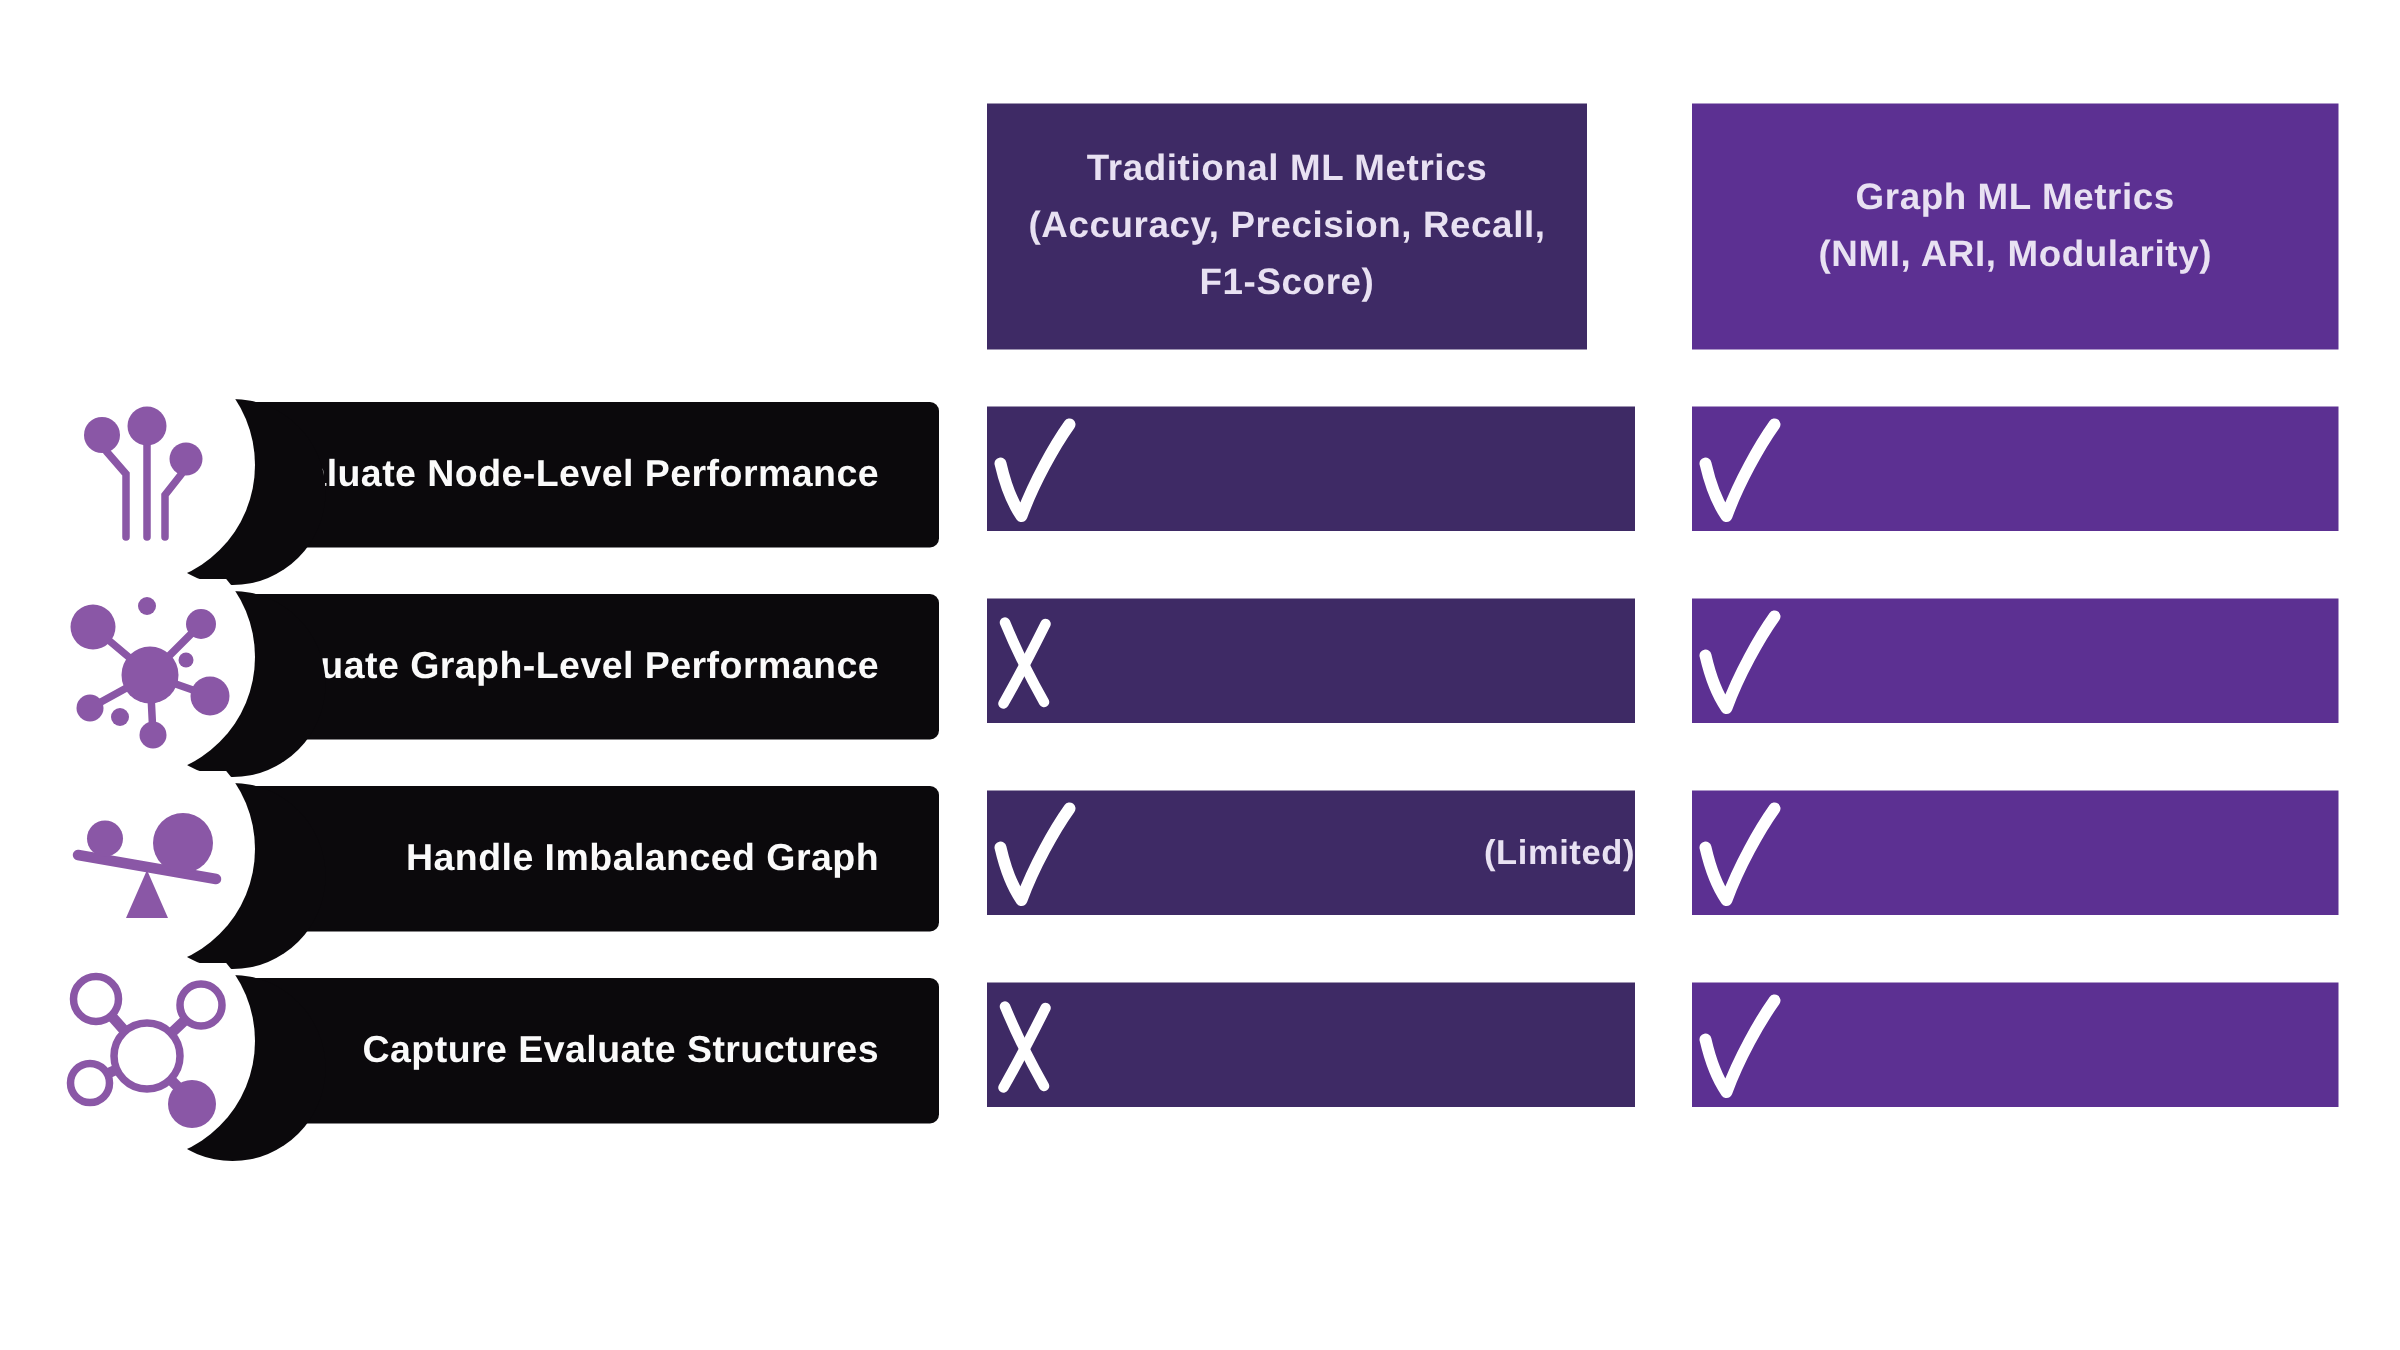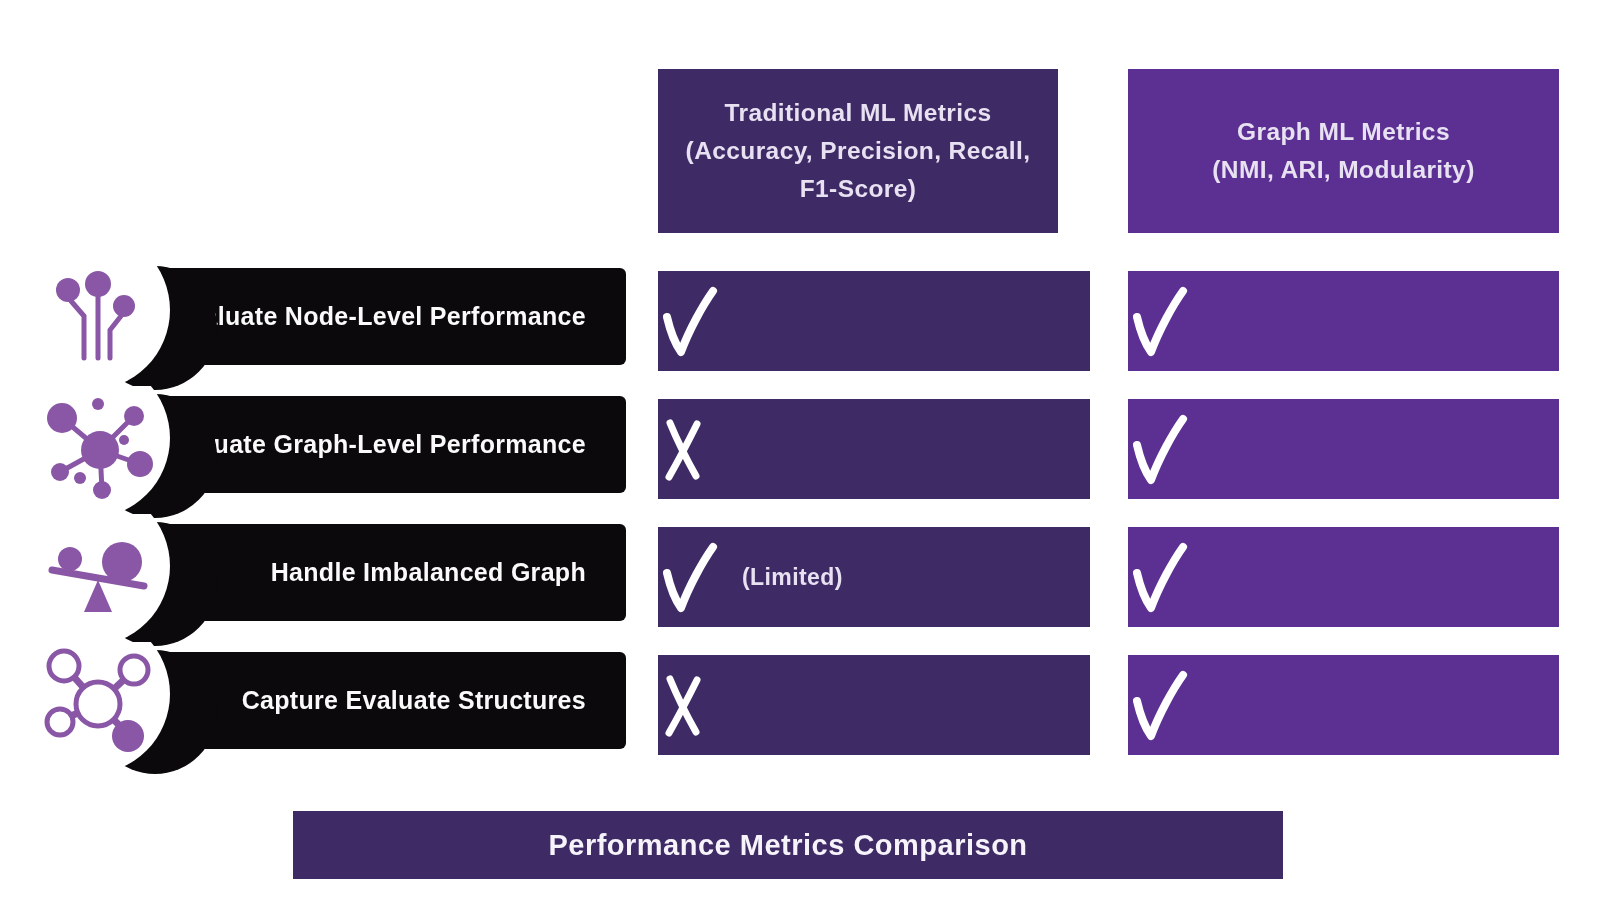--- a/index.html
+++ b/index.html
@@ -10,21 +10,21 @@
        text-align:center;color:#e8e1f2;font-weight:700;font-size:24.5px;line-height:1.55;
        letter-spacing:.4px;white-space:pre-line;}
   .hdr.c1{left:658px;width:400px;background:var(--dark-purple,#3e2a65);}
   .hdr.c2{left:1128px;width:431px;background:var(--medium-purple,#5c3092);}
 
   .rowbar{position:absolute;left:100px;width:526px;height:97px;background:var(--bar-black,#0b090c);
           border-radius:6px;display:flex;align-items:center;justify-content:flex-end;
           padding-right:40px;box-sizing:border-box;color:#fafafa;font-size:25px;font-weight:700;letter-spacing:.3px;}
   .notch{position:absolute;left:40px;width:220px;height:150px;pointer-events:none;}
 
-  .cell{position:absolute;height:100px;display:flex;align-items:center;justify-content:flex-start;}
+  .cell{position:absolute;height:83px;display:flex;align-items:center;justify-content:space-between;}
   .cell.c1{left:658px;width:432px;background:var(--dark-purple,#3e2a65);}
   .cell.c2{left:1128px;width:431px;background:var(--medium-purple,#5c3092);}
   .mark{display:none;}
   .mark path{stroke:#fff;fill:none;stroke-linecap:round;stroke-linejoin:round;}
   .check path{stroke-width:8;}
   .cross path{stroke-width:7;}
   .note{color:#e8e1f2;font-size:23px;font-weight:700;margin-left:22px;letter-spacing:.4px;}
   .note:empty{display:none;}
 
   .footer{position:absolute;left:293px;top:811px;width:990px;height:68px;background:var(--dark-purple,#3e2a65);
@@ -169,17 +169,14 @@
       </svg>
 
   </div>
   <div class="cell c2" style="top:655px">
     <svg class="mark check" width="62" height="76" viewBox="0 0 62 76" style="display: block;">
         <path d="M9 34 C12 47 16 59 23 69 C31 47 45 22 55 8"></path>
       </svg>
 
   </div>
 
-  <div class="footer">
-    <span>Performance Metrics Comparison</span>
-  </div>
 
 </div>
 
 </body></html>

